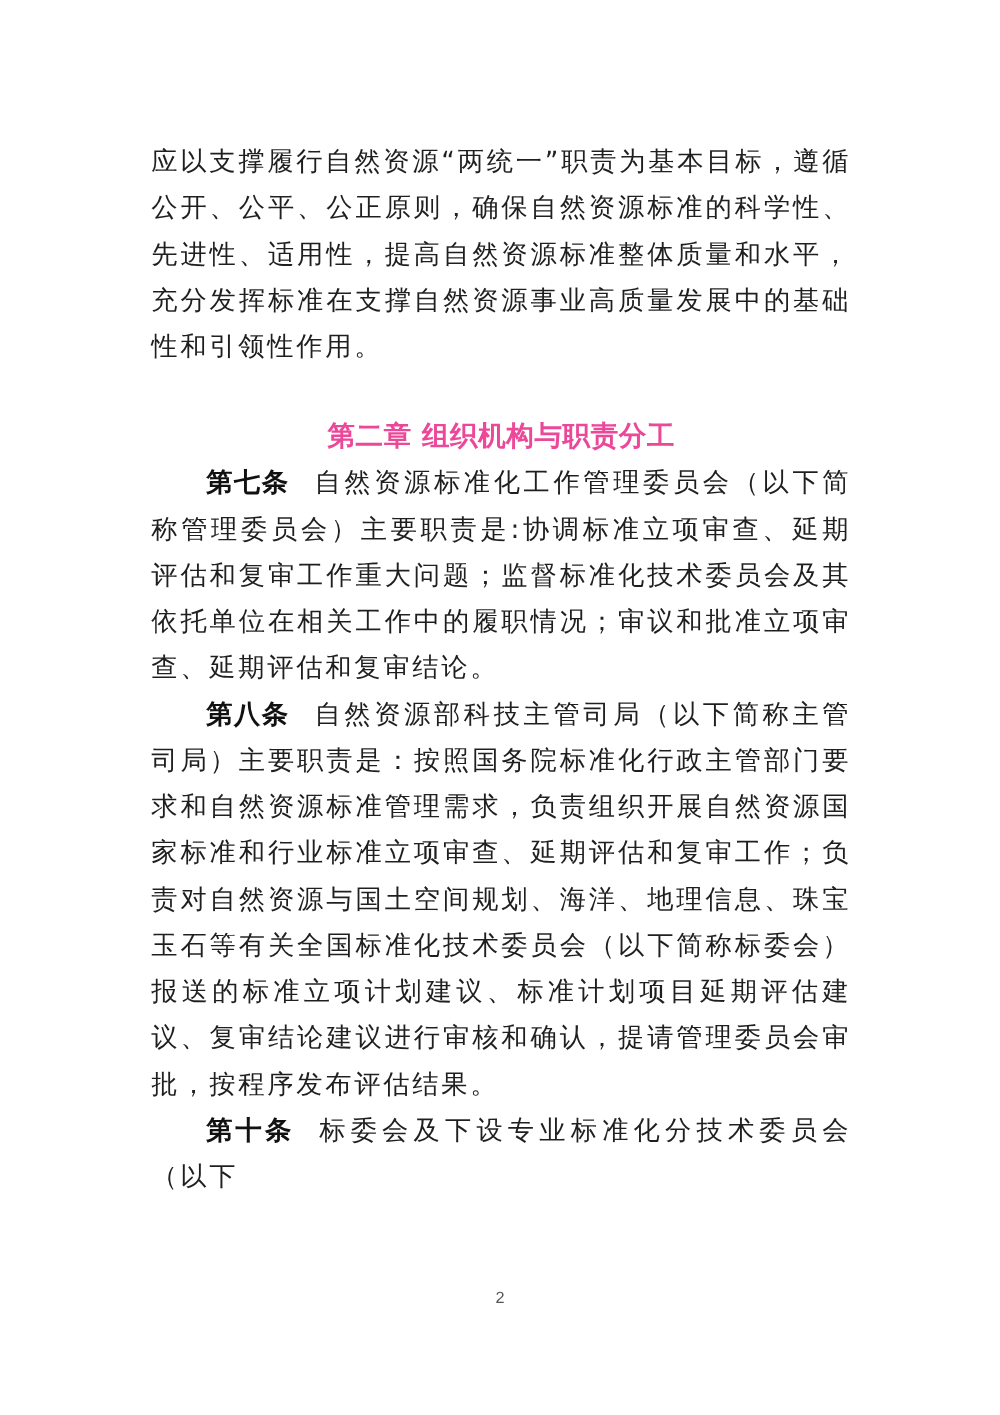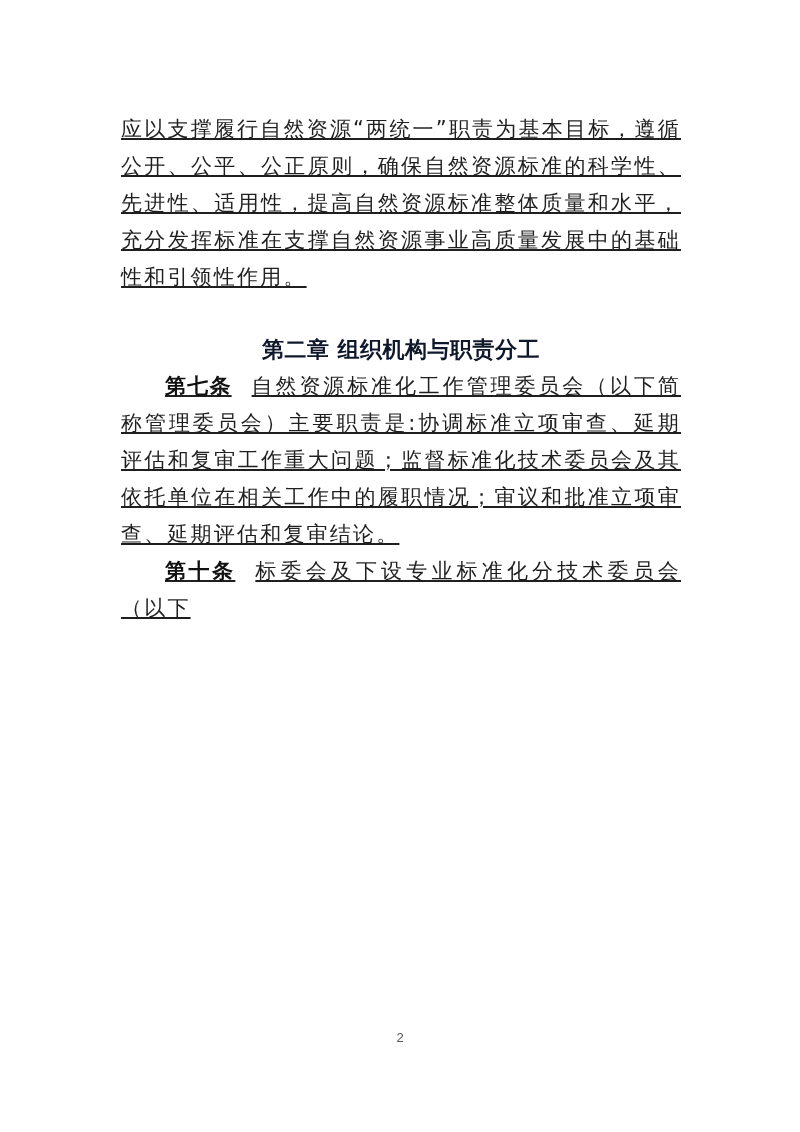--- a/index.html
+++ b/index.html
@@ -23,39 +23,38 @@
   }
   .para {
     margin: 0;
     font-size: 21px;
     line-height: 37px;
     letter-spacing: 2.2px;
     text-align: justify;
     text-align-last: left;
     font-weight: normal;
     color: #1f1f1f;
-    text-decoration: underline;
   }
   .para.indent {
     text-indent: 44px;
   }
   .article-label {
     font-weight: bold;
     letter-spacing: 0.5px;
     color: #111111;
     margin-right: 20px;
   }
   .chapter-title {
     margin: 0;
     text-align: center;
     font-size: 22px;
     font-weight: bold;
     line-height: 37px;
     letter-spacing: 0.5px;
-    color: #0f172a;
+    color: #ec4899;
     margin-top: 35px;
     margin-bottom: 0;
   }
   .page-number {
     position: absolute;
     left: 0;
     width: 800px;
     top: 1030px;
     text-align: center;
     font-size: 13px;
@@ -67,19 +66,20 @@
 <body>
 
 <div class="page">
 
   <p class="para">应以支撑履行自然资源“两统一”职责为基本目标，遵循公开、公平、公正原则，确保自然资源标准的科学性、先进性、适用性，提高自然资源标准整体质量和水平，充分发挥标准在支撑自然资源事业高质量发展中的基础性和引领性作用。</p>
 
   <h2 class="chapter-title">第二章  组织机构与职责分工</h2>
 
   <p class="para indent"><span class="article-label">第七条</span><span>自然资源标准化工作管理委员会（以下简称管理委员会）主要职责是:协调标准立项审查、延期评估和复审工作重大问题；监督标准化技术委员会及其依托单位在相关工作中的履职情况；审议和批准立项审查、延期评估和复审结论。</span></p>
 
+  <p class="para indent"><span class="article-label">第八条</span><span>自然资源部科技主管司局（以下简称主管司局）主要职责是：按照国务院标准化行政主管部门要求和自然资源标准管理需求，负责组织开展自然资源国家标准和行业标准立项审查、延期评估和复审工作；负责对自然资源与国土空间规划、海洋、地理信息、珠宝玉石等有关全国标准化技术委员会（以下简称标委会）报送的标准立项计划建议、标准计划项目延期评估建议、复审结论建议进行审核和确认，提请管理委员会审批，按程序发布评估结果。</span></p>
 
 
   <p class="para indent"><span class="article-label">第十条</span><span>标委会及下设专业标准化分技术委员会（以下</span></p>
 
 </div>
 
 <div class="page-number">2</div>
 
 </body></html>

